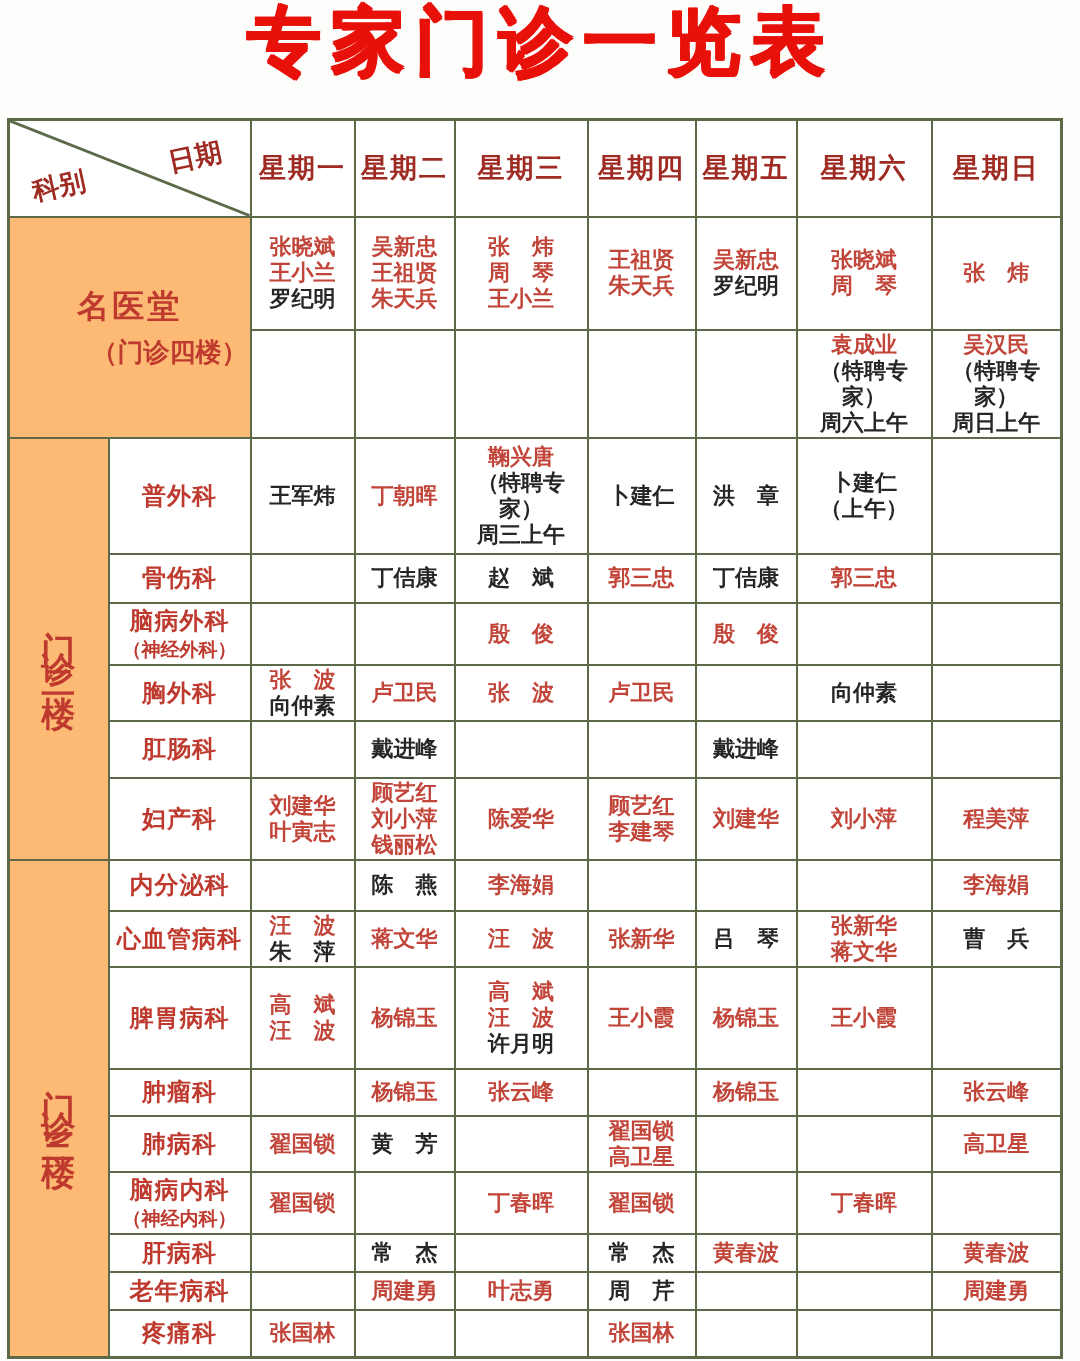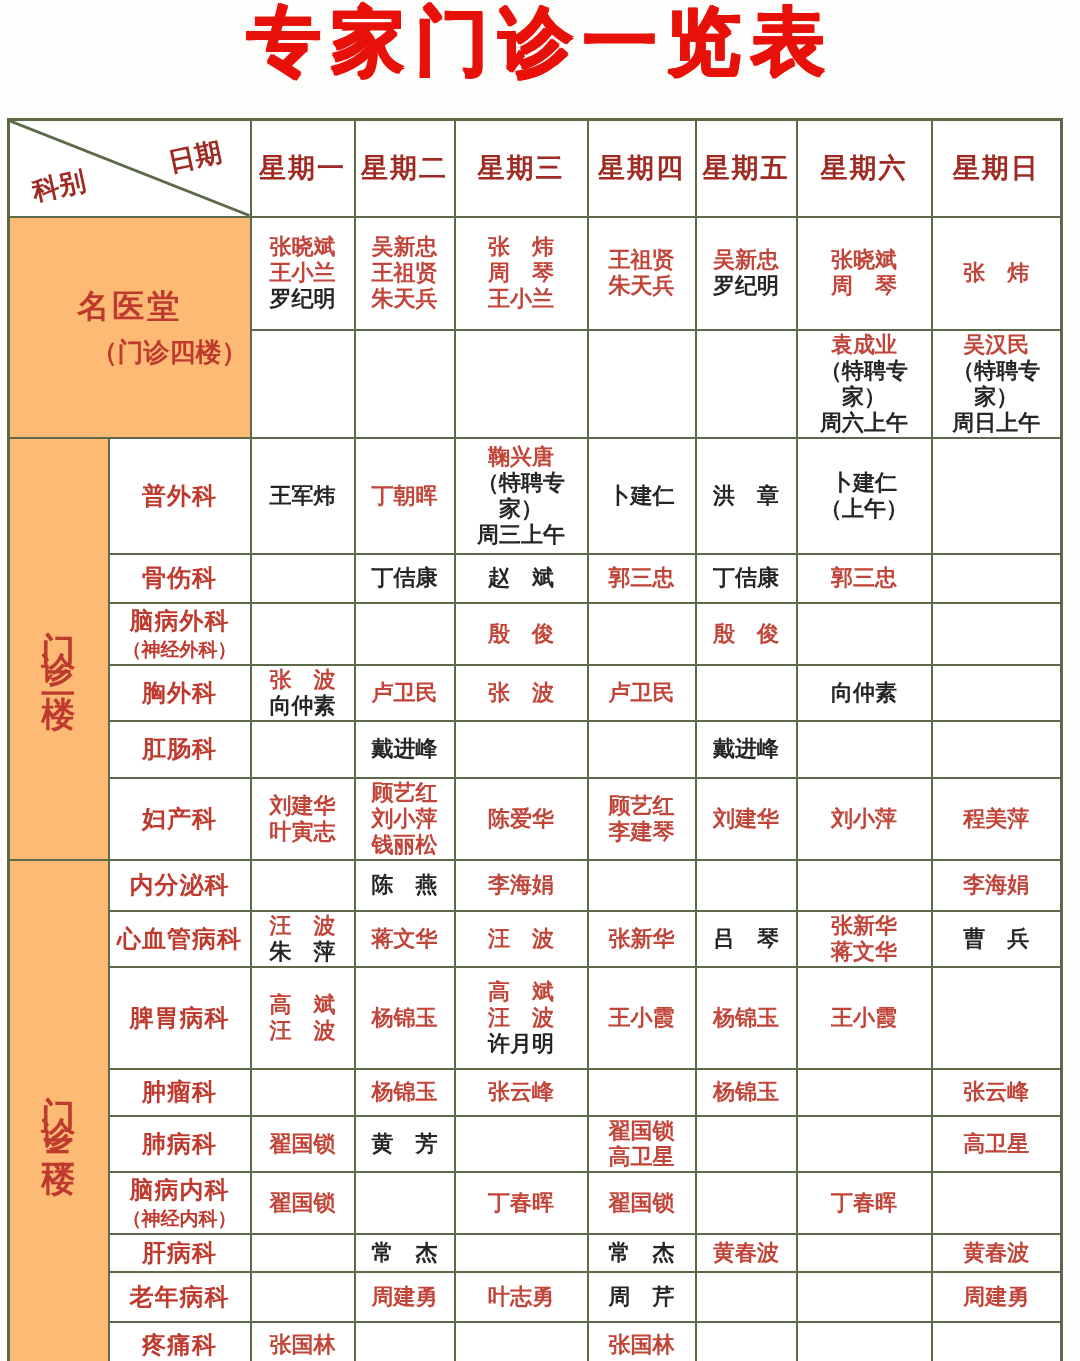--- a/index.html
+++ b/index.html
@@ -453,21 +453,21 @@
           <span class="t-black">常　杰</span>
         </td>
         <td class="cell">
           <span class="t-red">黄春波</span>
         </td>
         <td class="cell"></td>
         <td class="cell">
           <span class="t-red">黄春波</span>
         </td>
       </tr>
-      <tr style="height: 50px;">
+      <tr style="height: 38px;">
         <th class="dept">
           <span class="dept-main">老年病科</span>
         </th>
         <td class="cell"></td>
         <td class="cell">
           <span class="t-red">周建勇</span>
         </td>
         <td class="cell">
           <span class="t-red">叶志勇</span>
         </td>

